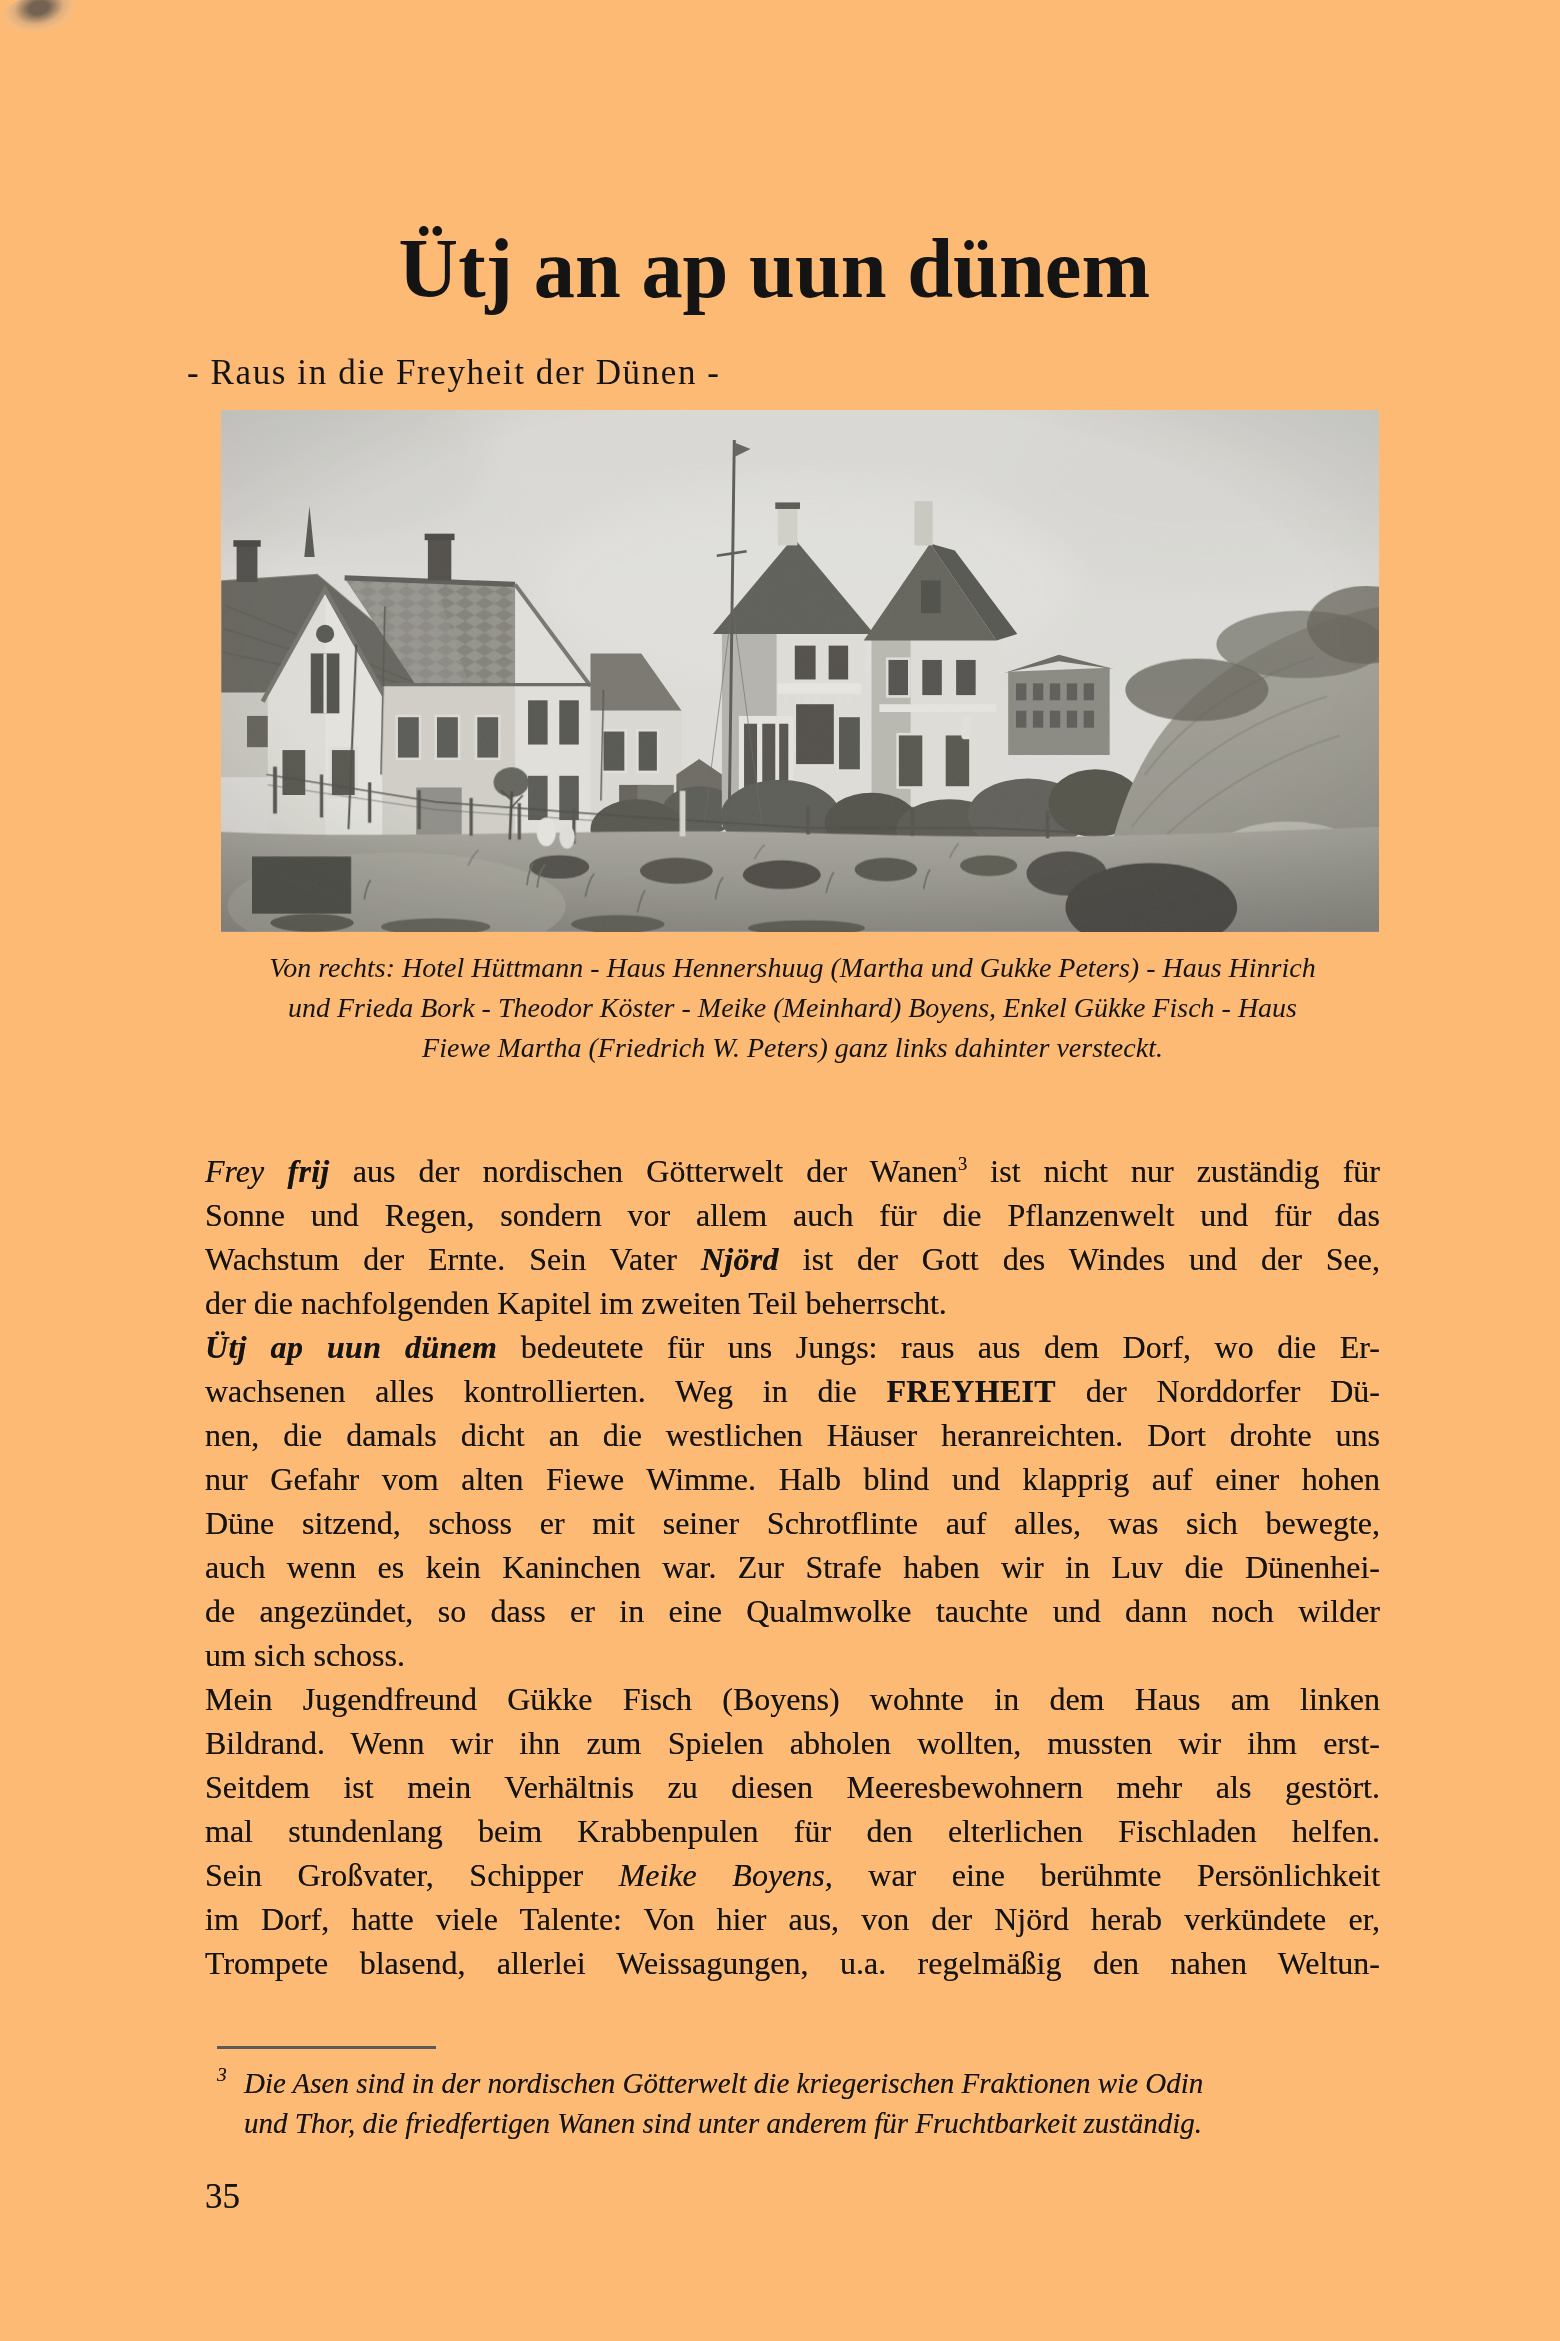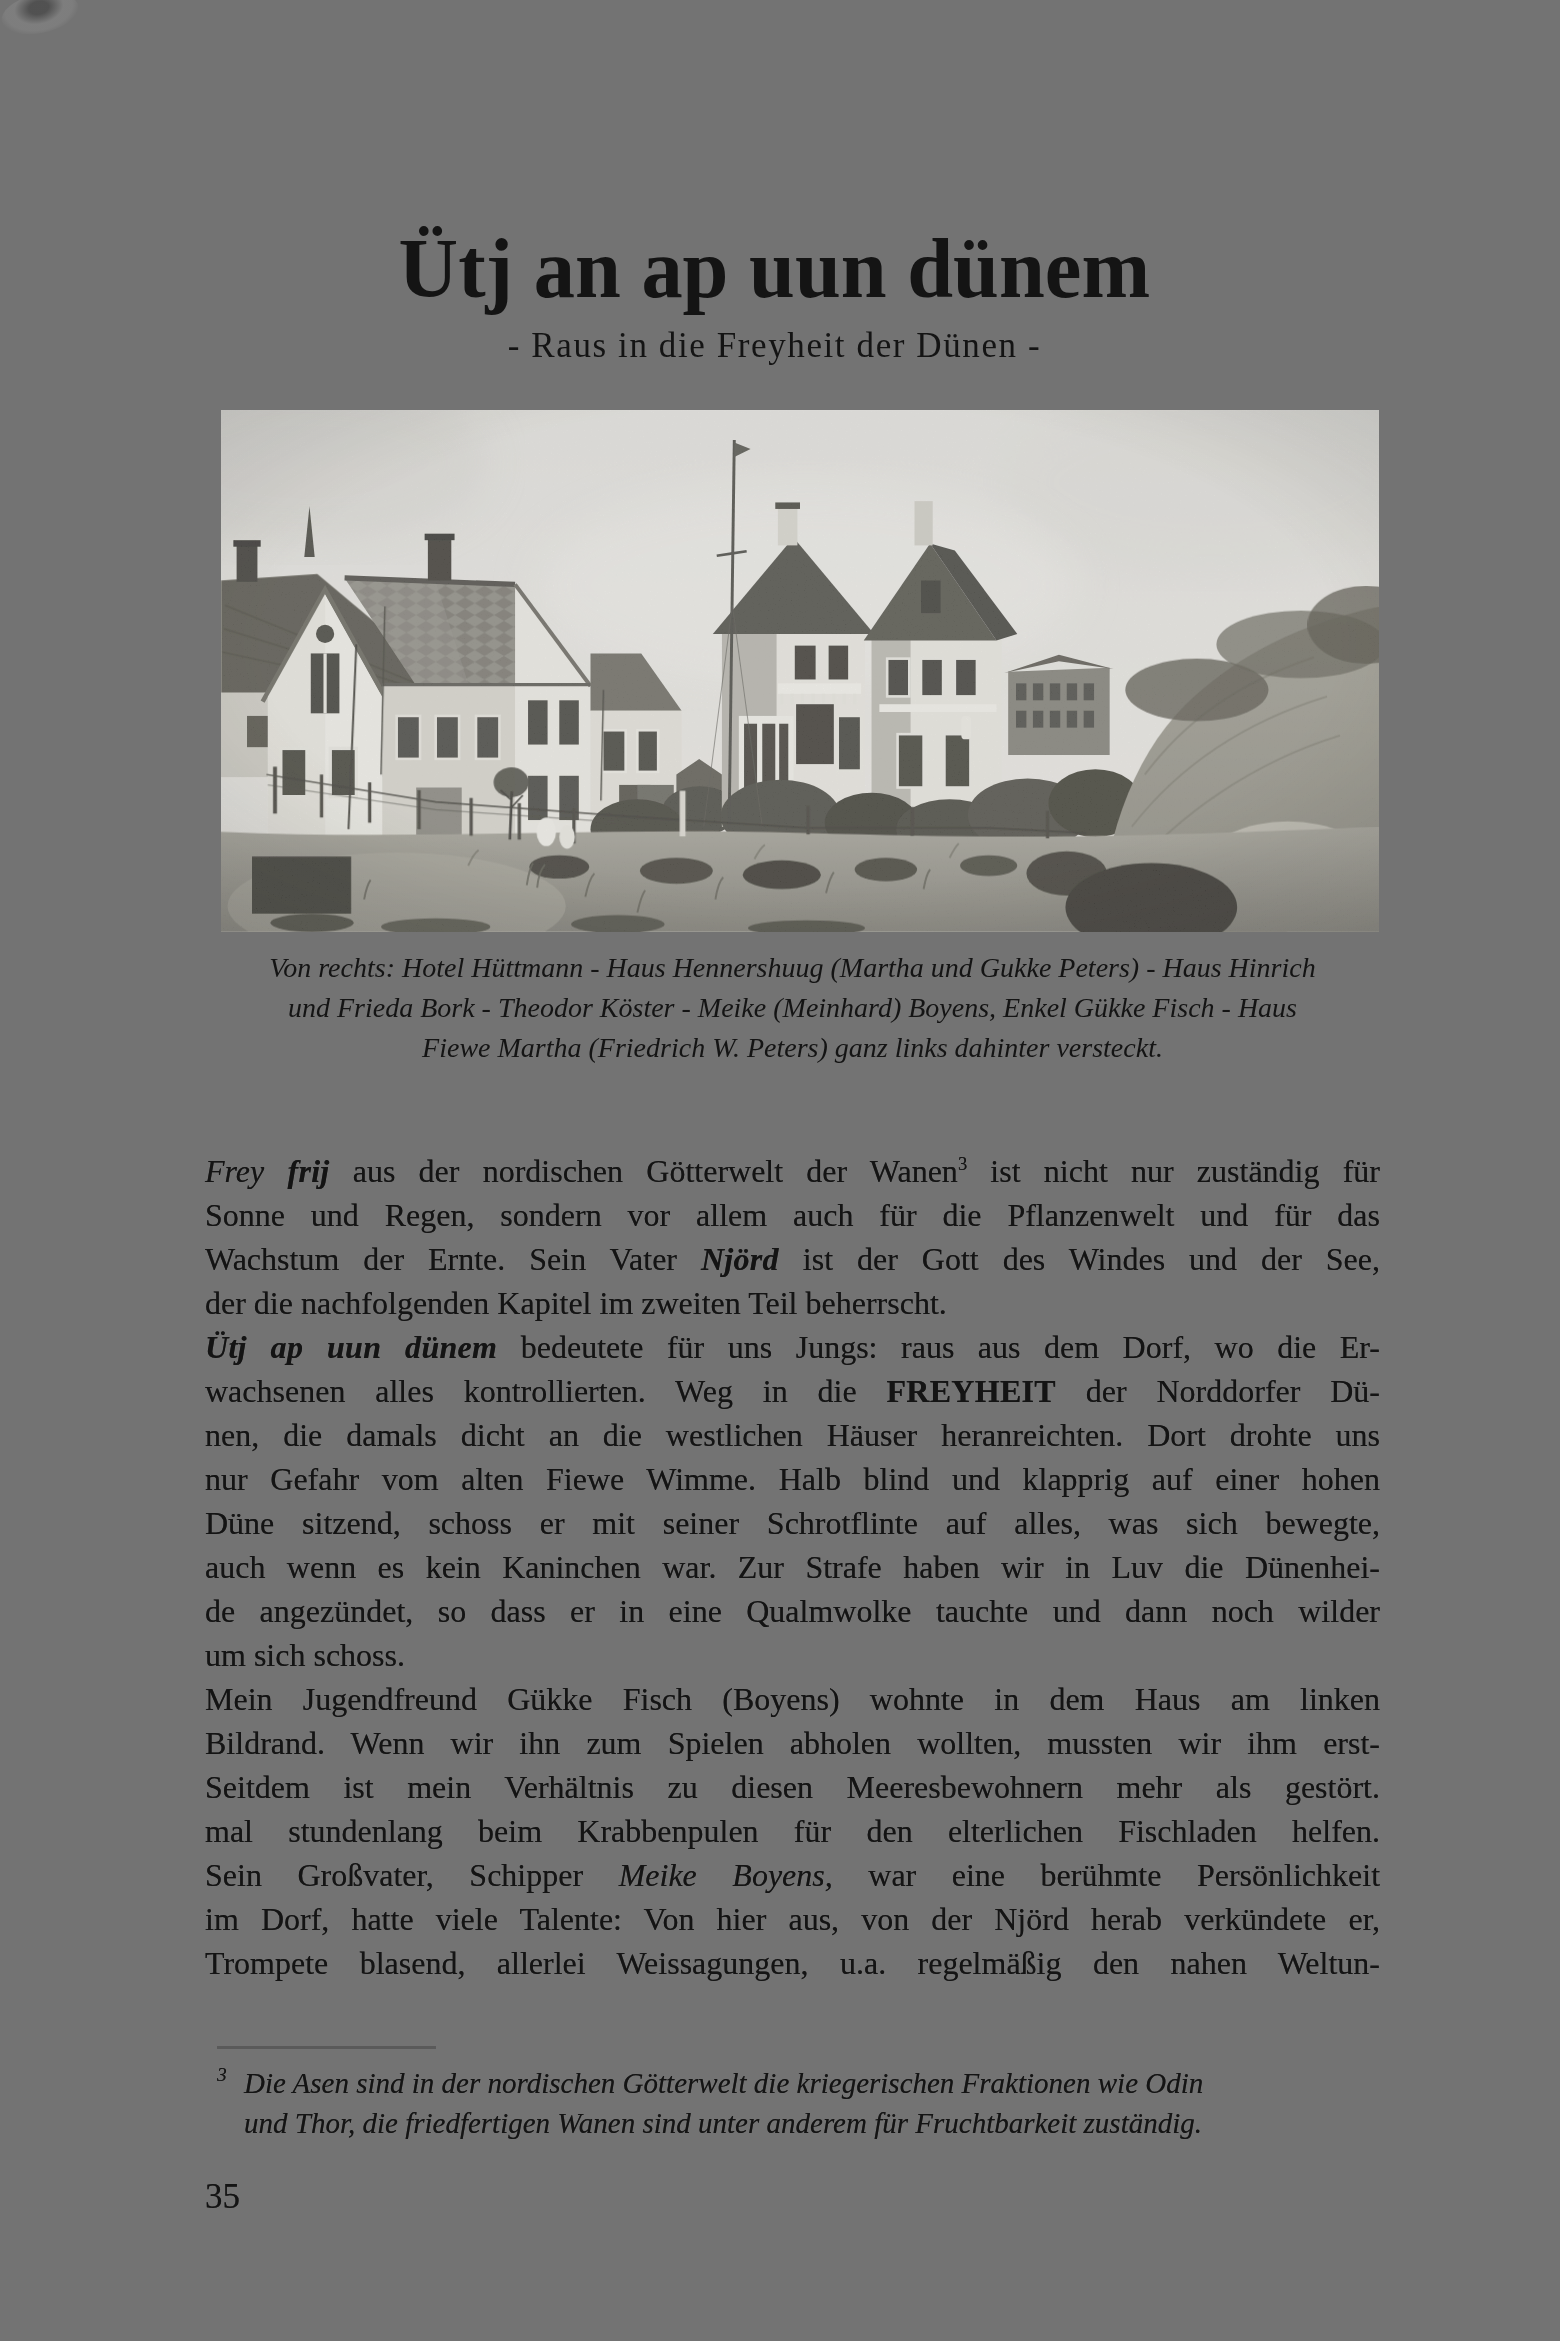--- a/index.html
+++ b/index.html
@@ -1,24 +1,24 @@
 <!DOCTYPE html>
 <html style="font-size:10.4px"><head>
 <meta charset="utf-8">
 <style>
   html,body{margin:0;padding:0;background:#ffffff;}
-  .page{position:relative;width:1561px;height:2342px;background:#737373;overflow:hidden;
+  .page{position:relative;width:1561px;height:2342px;background:#fdba74;overflow:hidden;
         font-family:"Liberation Serif","DejaVu Serif",serif;color:#141414;}
   .corner-mark{position:absolute;left:1.3px;top:-6.5px;width:78px;height:39px;
         background:radial-gradient(ellipse at 50% 35%, rgba(70,70,70,.75) 0 18%, rgba(150,150,150,.30) 45%, rgba(200,200,200,.12) 62%, transparent 75%);
         transform:rotate(-12deg);border-radius:50%;}
   .title{position:absolute;left:187px;top:220px;width:1175px;margin:0;text-align:center;
         font-size:85px;font-weight:bold;line-height:1.15;letter-spacing:0;white-space:nowrap;}
   .title-inner{display:inline-block;transform:scaleX(.97);transform-origin:center;}
-  .subtitle{position:absolute;left:187px;top:327px;width:1175px;text-align:center;
+  .subtitle{position:absolute;left:187px;top:354px;width:1175px;
         font-size:35px;letter-spacing:1.6px;line-height:1.1;}
   .photo{position:absolute;left:221px;top:410px;width:1158px;height:522px;margin:0;
         background:#e8e7e4;}
   .photo svg{display:block;width:100%;height:100%;}
   .caption{position:absolute;left:205px;top:948px;width:1175px;text-align:center;
         font-style:italic;font-size:28px;}
   .cap-line{height:40px;line-height:40px;}
   .body-text{position:absolute;left:205px;top:1149px;width:1175px;font-size:32px;
         text-shadow:0 0 0.4px rgba(0,0,0,.55);}
   .line{height:44px;line-height:44px;white-space:nowrap;text-align:justify;text-align-last:justify;}

